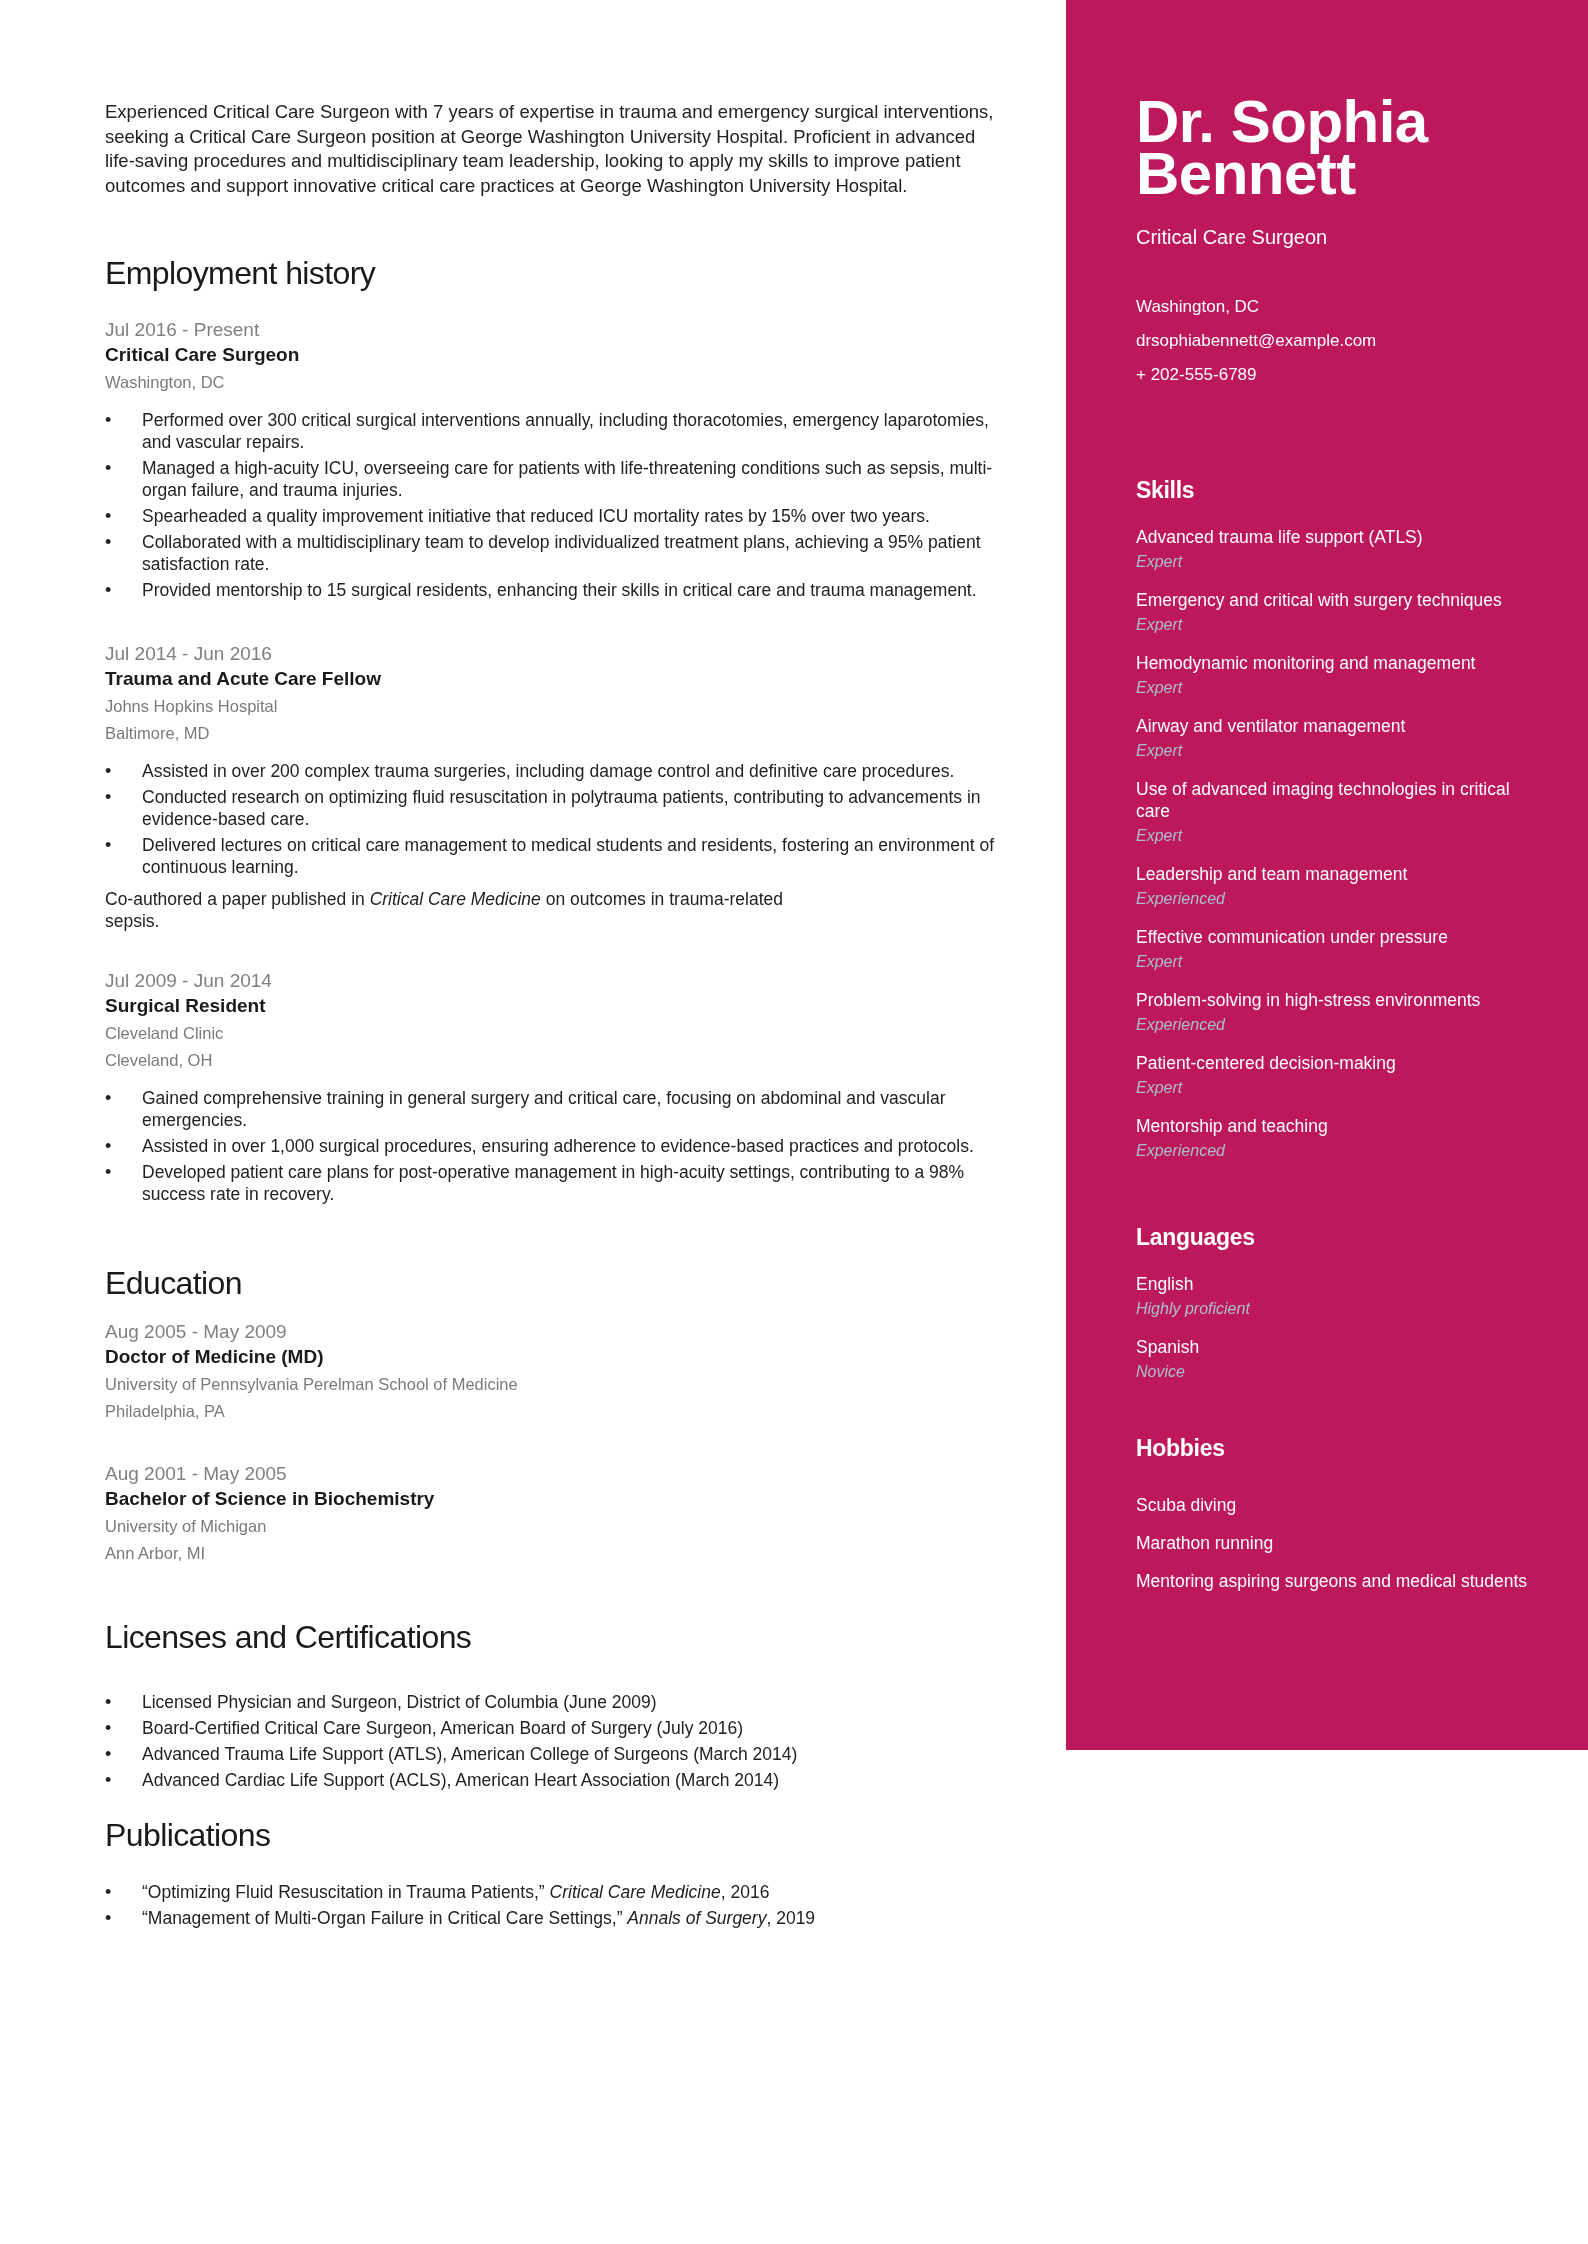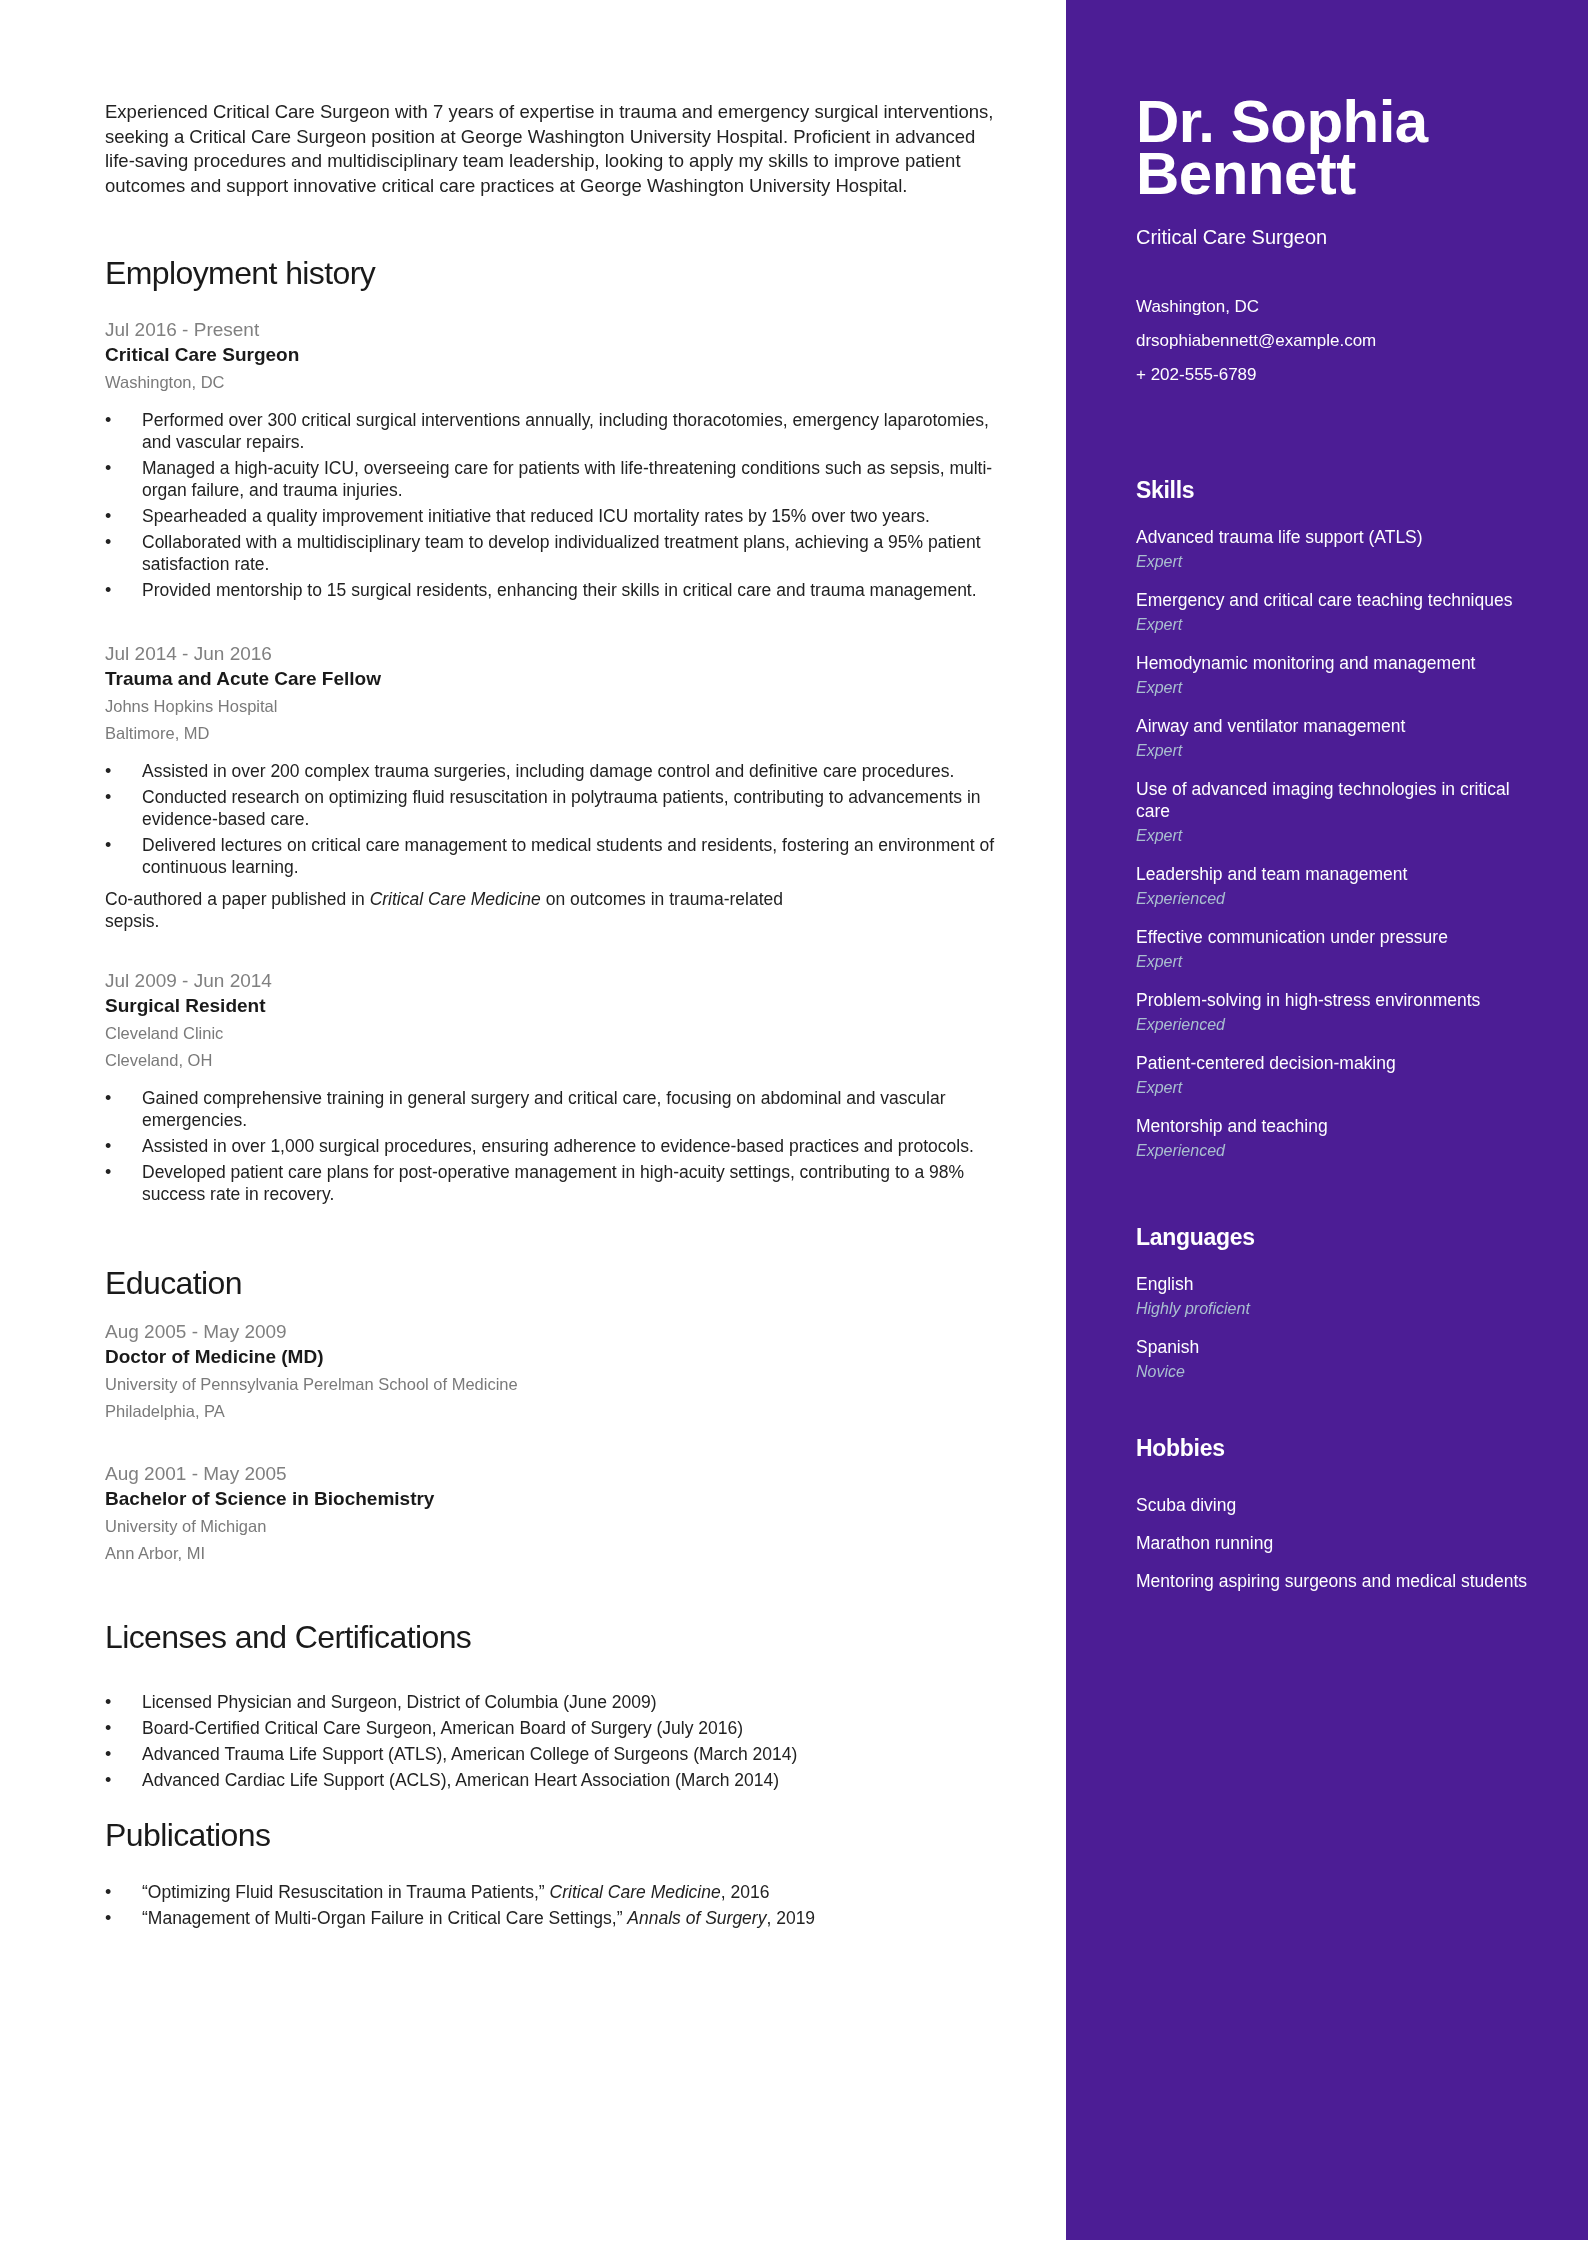--- a/index.html
+++ b/index.html
@@ -8,22 +8,22 @@
     font-family: "Liberation Sans", "DejaVu Sans", sans-serif;
     color: #1d1d1d;
     position: relative;
     overflow: hidden;
   }
   .main {
     position: absolute; left: 0; top: 0; width: 884px; height: 2244px;
     padding: 100px 60px 0 105px;
   }
   .sidebar {
-    position: absolute; left: 1066px; top: 0; width: 522px; height: 2240px;
-    background: #4c1d95; color: #ffffff;
+    position: absolute; left: 1066px; top: 0; width: 522px; height: 1750px;
+    background: #be185d; color: #ffffff;
     padding: 96px 40px 0 70px;
   }
   .summary { font-size: 18.5px; line-height: 24.5px; width: 900px; color: #222; }
   .section-title {
     font-size: 32px; font-weight: normal; letter-spacing: -0.6px; color: #1a1a1a;
     line-height: 40px;
   }
   .emp-title { margin-top: 55px; margin-bottom: 26px; }
   .entry { margin-bottom: 0; }
   .entry-date { font-size: 19px; color: #808080; line-height: 22px; }
@@ -148,21 +148,21 @@
     <div>drsophiabennett@example.com</div>
     <div>+ 202-555-6789</div>
   </div>
 
   <h2 class="side-title skills-title">Skills</h2>
   <div class="skill">
       <div class="skill-name">Advanced trauma life support (ATLS)</div>
       <div class="skill-level">Expert</div>
     </div>
   <div class="skill">
-      <div class="skill-name">Emergency and critical care teaching techniques</div>
+      <div class="skill-name">Emergency and critical with surgery techniques</div>
       <div class="skill-level">Expert</div>
     </div>
   <div class="skill">
       <div class="skill-name">Hemodynamic monitoring and management</div>
       <div class="skill-level">Expert</div>
     </div>
   <div class="skill">
       <div class="skill-name">Airway and ventilator management</div>
       <div class="skill-level">Expert</div>
     </div>

